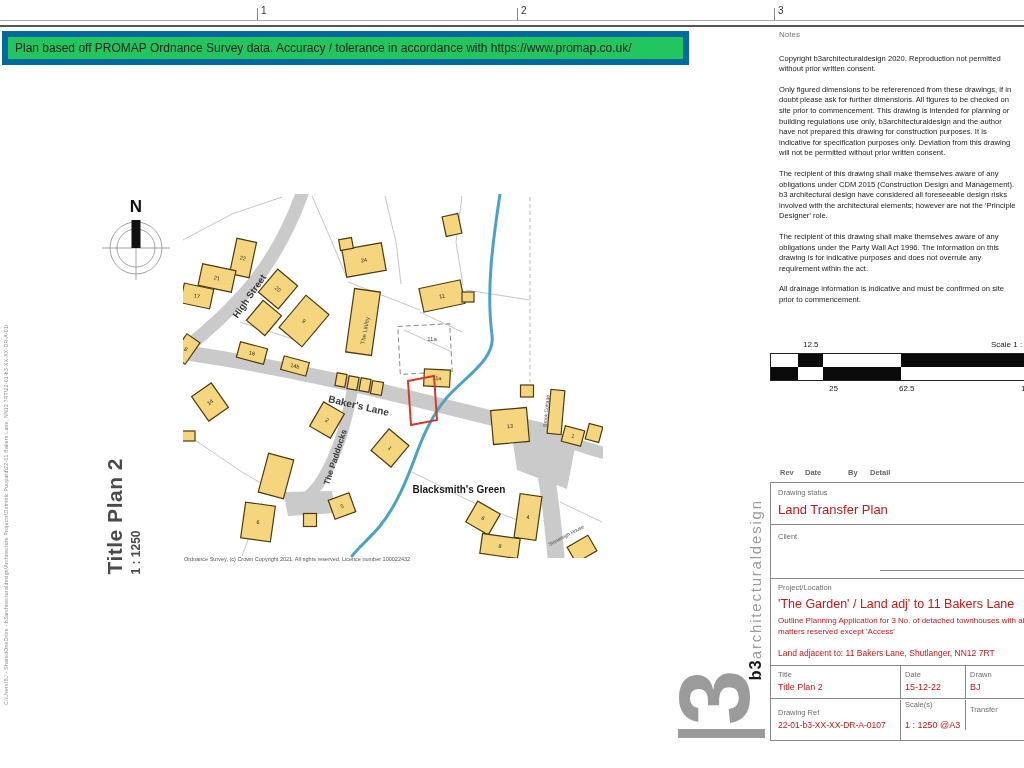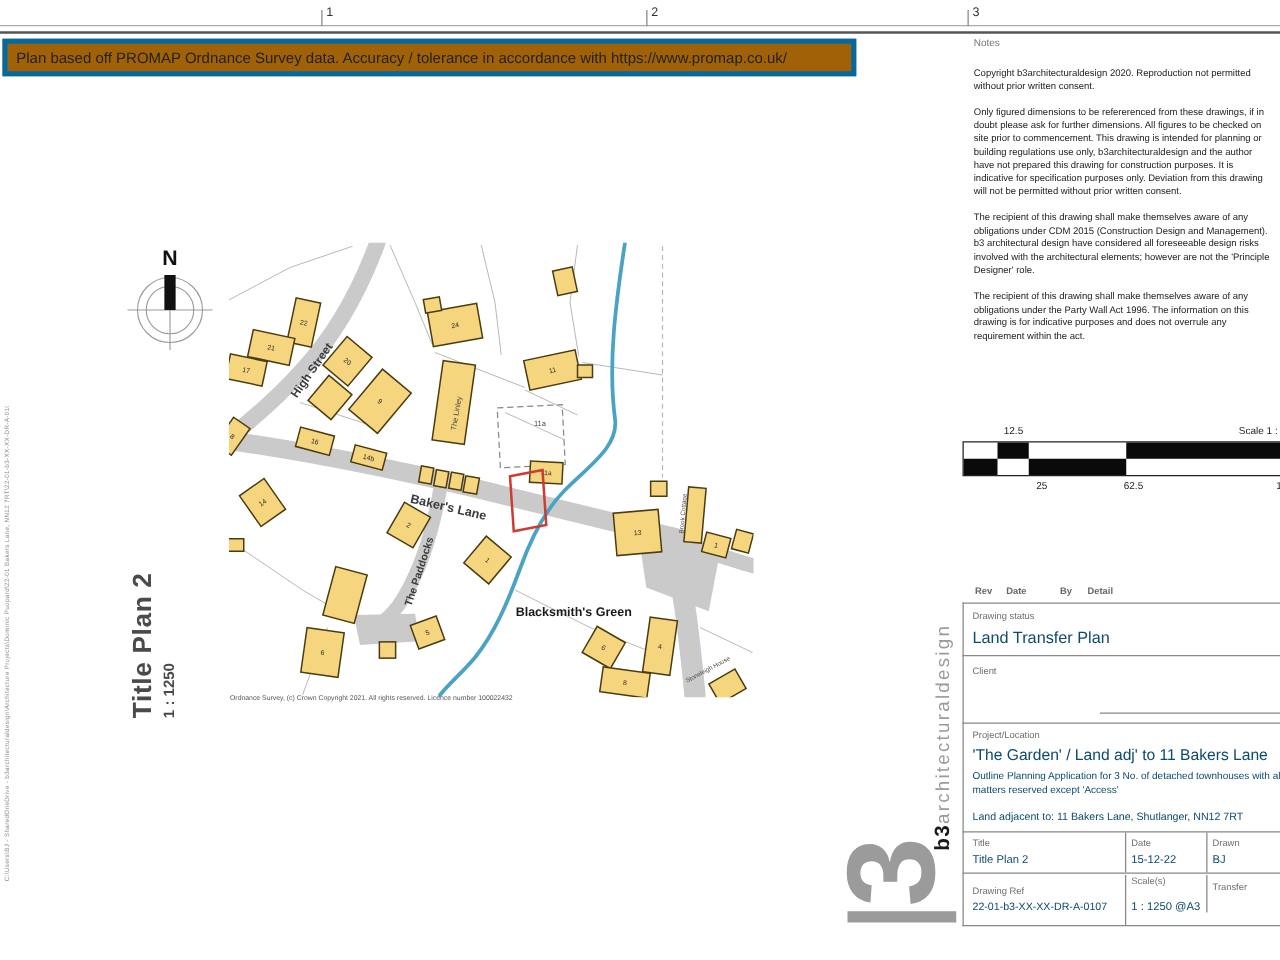--- a/index.html
+++ b/index.html
@@ -5,21 +5,21 @@
   html,body{margin:0;padding:0;}
   body{width:1024px;height:768px;position:relative;overflow:hidden;background:#fff;
        font-family:"Liberation Sans",sans-serif;color:#222;}
   .abs{position:absolute;}
   
   .ruler-line{left:0;top:20px;width:1024px;height:1px;background:#aaa;}
   .sheet-border{left:0;top:25px;width:1024px;height:2px;background:#555;}
   .tick{top:8px;width:1px;height:13px;background:#888;}
   .tick-num{top:5px;font-size:10px;color:#333;}
   
-  .note-box{left:2px;top:31px;width:668px;height:22px;border:4px solid #0369a1;background:#a16207;
+  .note-box{left:2px;top:31px;width:668px;height:22px;border:6px solid #0369a1;background:#22c55e;
             font-size:12px;line-height:22px;padding-left:7px;white-space:nowrap;overflow:hidden;}
   
   .filepath{left:-182px;top:510px;width:380px;height:10px;transform:rotate(-90deg);
             font-size:5px;color:#8a8a8a;letter-spacing:.3px;white-space:nowrap;overflow:hidden;}
   
   .north{left:100px;top:192px;width:72px;height:92px;}
   
   .side-title{left:44px;top:458px;width:175px;height:58px;transform:rotate(-90deg);color:#4a4a4a;}
   .side-title .t1{font-size:21px;font-weight:bold;letter-spacing:.5px;line-height:24px;}
   .side-title .t2{font-size:12px;font-weight:bold;margin-top:2px;}
@@ -34,21 +34,21 @@
   .scalebar{left:770px;top:338px;width:260px;height:60px;font-size:8px;color:#222;}
   .sb-bar{position:absolute;left:0;top:15px;width:255px;height:26px;border:1px solid #222;}
   .sb-seg{position:absolute;background:#0a0a0a;height:13px;}
   .sb-lab{position:absolute;text-align:left;margin-left:21px;}
   
   .tblock{left:770px;top:460px;width:254px;height:282px;}
   .tb-box{position:absolute;left:0;top:22px;width:254px;height:258px;border-left:1px solid #888;border-top:1px solid #888;}
   .hline{position:absolute;left:0;width:254px;height:1px;background:#888;}
   .vline{position:absolute;width:1px;background:#888;}
   .lab{position:absolute;font-size:7.5px;color:#6e6e6e;}
-  .val{position:absolute;color:#0c4a6e;}
+  .val{position:absolute;color:#b91c1c;}
   .revhead span{position:absolute;top:8px;font-size:7.5px;color:#666;font-weight:600;}
   
   .brand-vert{left:653px;top:568px;width:205px;height:20px;transform:rotate(-90deg);white-space:nowrap;}
   .brand-vert .b{font-size:16.5px;font-weight:800;color:#1a1a1a;letter-spacing:1px;}
   .brand-vert .l{font-size:15px;color:#9b9b9b;letter-spacing:1.8px;}
   .logo3{left:680px;top:650px;width:70px;height:95px;transform:rotate(-90deg);
          font-size:100px;line-height:92px;font-weight:bold;color:#9b9b9b;text-align:center;}
   .logo-bar{left:678px;top:729px;width:87px;height:9px;background:#9b9b9b;}
 </style>
 </head>
@@ -179,20 +179,21 @@
     </svg>
 </div>
 <div class="abs map-copy">Ordnance Survey, (c) Crown Copyright 2021. All rights reserved. Licence number 100022432</div>
 
 <div class="abs notes">
   <h4>Notes</h4>
   <p>Copyright b3architecturaldesign 2020. Reproduction not permitted without prior written consent.</p>
   <p>Only figured dimensions to be refererenced from these drawings, if in doubt please ask for further dimensions. All figures to be checked on site prior to commencement. This drawing is intended for planning or building regulations use only, b3architecturaldesign and the author have not prepared this drawing for construction purposes. It is indicative for specification purposes only. Deviation from this drawing will not be permitted without prior written consent.</p>
   <p>The recipient of this drawing shall make themselves aware of any obligations under CDM 2015 (Construction Design and Management). b3 architectural design have considered all foreseeable design risks involved with the architectural elements; however are not the 'Principle Designer' role.</p>
   <p>The recipient of this drawing shall make themselves aware of any obligations under the Party Wall Act 1996. The information on this drawing is for indicative purposes and does not overrule any requirement within the act.</p>
+  <p>All drainage information is indicative and must be confirmed on site prior to commencement.</p>
 </div>
 
 <div class="abs scalebar">
   <div class="sb-lab" style="left:12px;top:2px;width:28px">12.5</div>
   <div class="sb-lab" style="left:200px;top:2px;white-space:nowrap">Scale 1 : 1250</div>
   <div class="sb-bar">
     <div class="sb-seg" style="left:0;top:13px;width:27px"></div>
     <div class="sb-seg" style="left:27px;top:0;width:25px"></div>
     <div class="sb-seg" style="left:52px;top:13px;width:78px"></div>
     <div class="sb-seg" style="left:130px;top:0;width:125px"></div>

